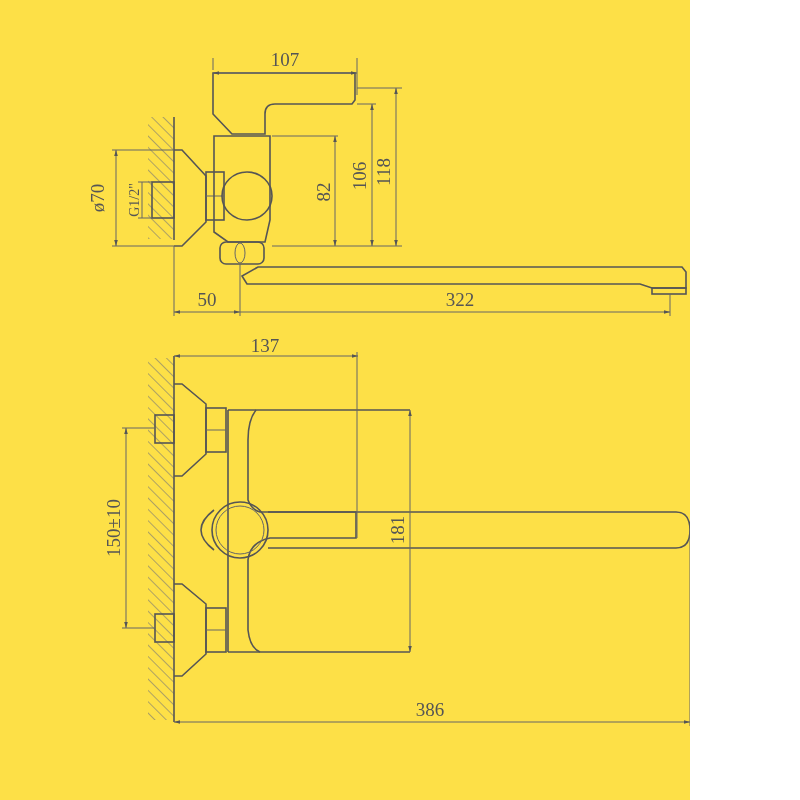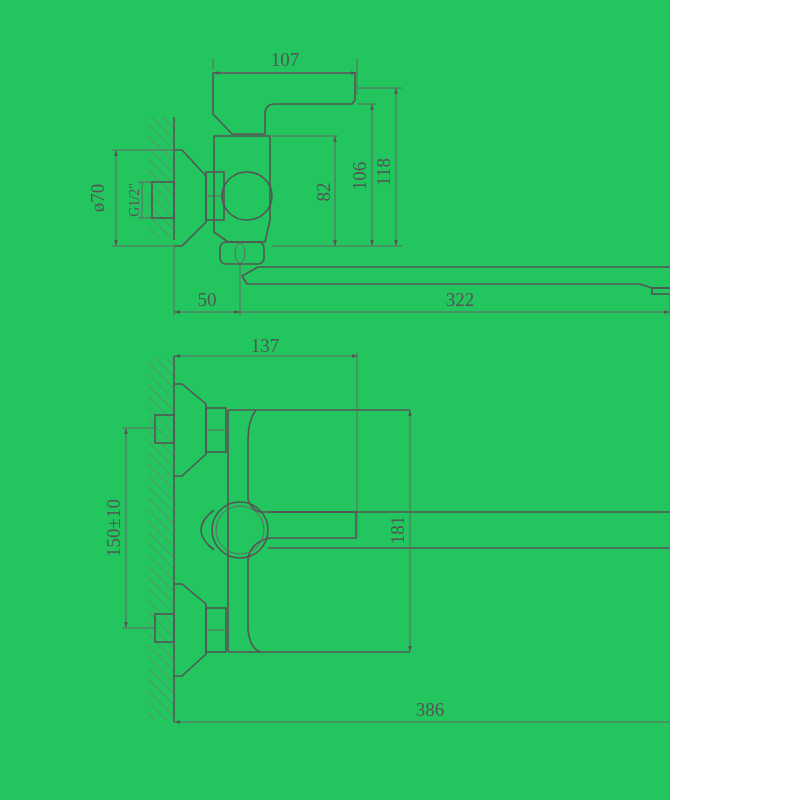--- a/index.html
+++ b/index.html
@@ -1,16 +1,16 @@
 <!DOCTYPE html>
 <html><head>
 <meta charset="utf-8">
 <style>
   html,body{margin:0;padding:0;background:#fff;}
-  #canvas{width:670px;height:800px;position:relative;overflow:hidden;background:#22c55e;}
+  #canvas{width:670px;height:800px;position:relative;overflow:hidden;background:#fde047;padding-left:20px;}
   svg{position:absolute;left:0;top:0;}
   .ln{stroke:#555;stroke-width:1.6;fill:none;}
   .thin{stroke:#666;stroke-width:1;fill:none;}
   .dimtxt{font-family:"Liberation Serif","DejaVu Serif",serif;font-size:19px;fill:#555;}
   .dimtxt-sm{font-family:"Liberation Serif","DejaVu Serif",serif;font-size:14px;fill:#555;}
 </style>
 </head>
 <body>
 
 <div id="canvas">

